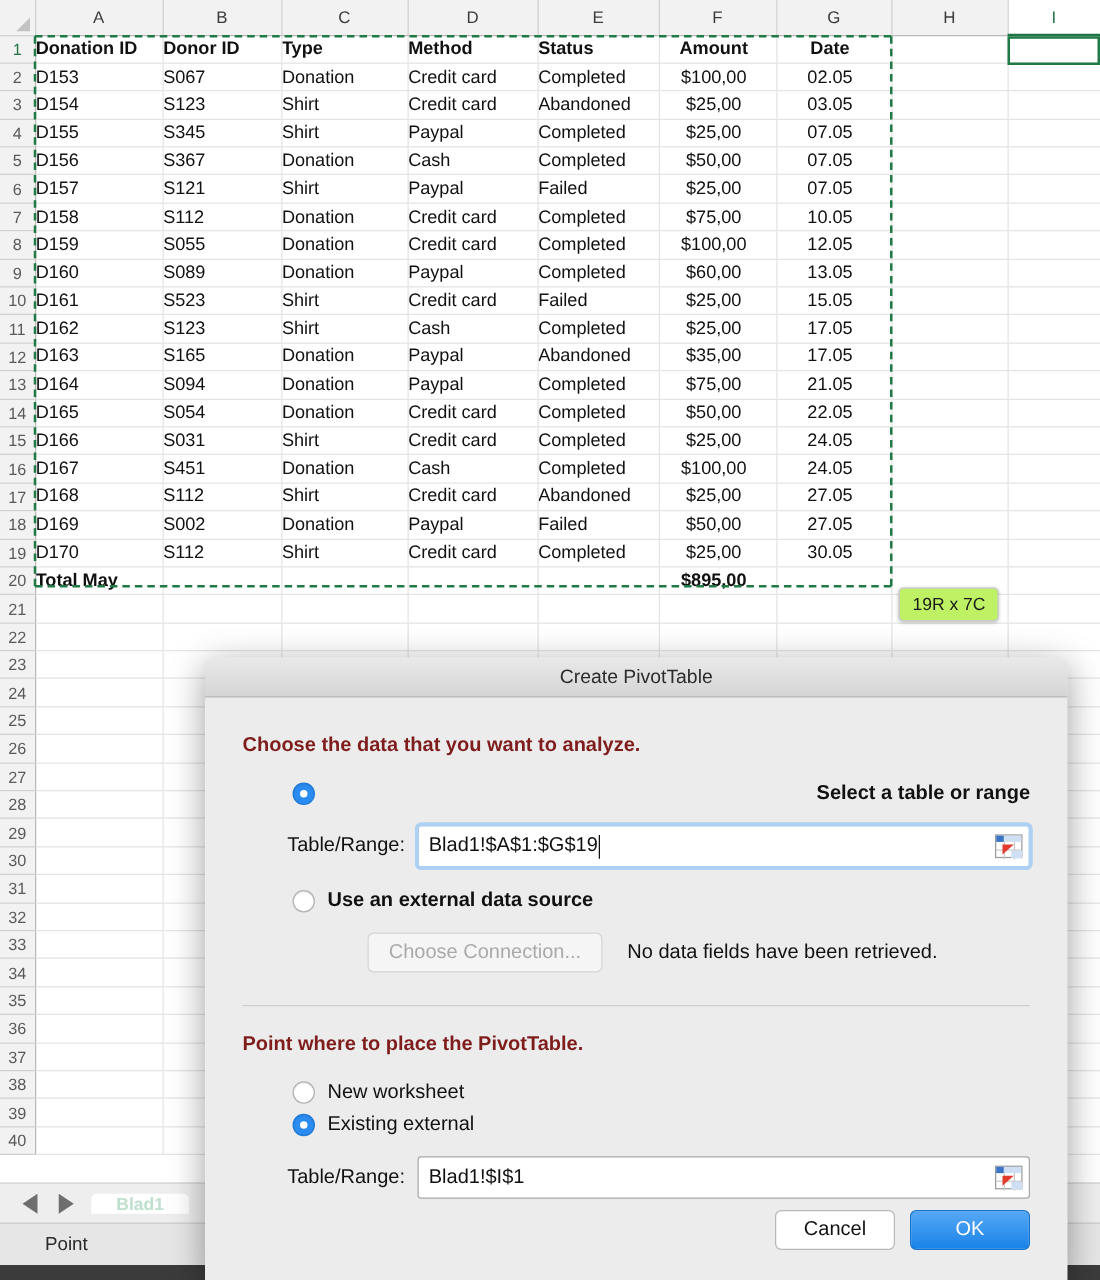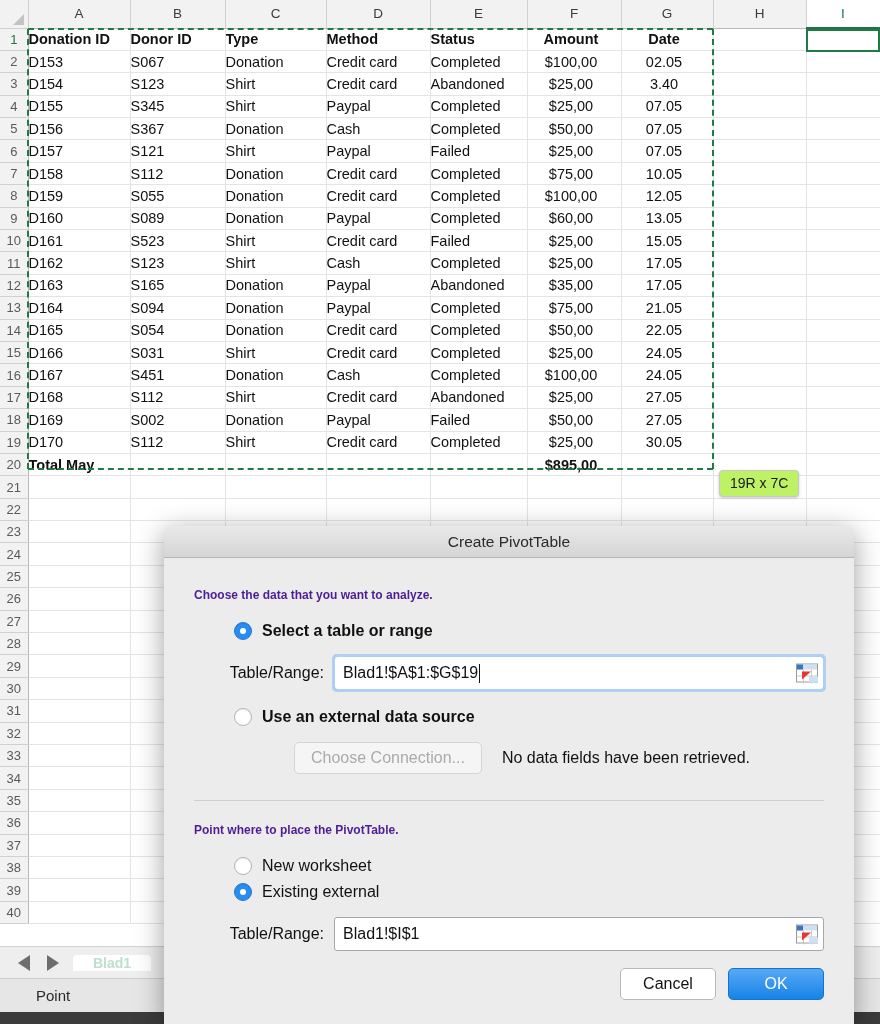--- a/index.html
+++ b/index.html
@@ -165,21 +165,21 @@
     height:32px;
     background:linear-gradient(#e9e9e9,#d5d5d5);
     border-bottom:1px solid #b4b4b4;
     display:flex; align-items:center; justify-content:center;
     font-size:15.5px; color:#2b2b2b;
     flex:0 0 auto;
   }
   .dlg-body { padding:30px 30px 0 30px; flex:1 1 auto; position:relative; }
 
   .sect-h {
-    font-size:12px; font-weight:bold; color:#4c1d95;
+    font-size:16px; font-weight:bold; color:#7f1d1d;
     margin:0 0 20px 0;
   }
   .row { display:flex; align-items:center; }
 
   .radio {
     width:18px; height:18px; border-radius:50%;
     border:1px solid #b3b3b3;
     background:#fff;
     flex:0 0 auto;
     position:relative;
@@ -332,21 +332,21 @@
               <td class="cell"></td>
             </tr>
             <tr>
               <td class="rowhead">3</td>
               <td class="cell">D154</td>
               <td class="cell">S123</td>
               <td class="cell">Shirt</td>
               <td class="cell">Credit card</td>
               <td class="cell">Abandoned</td>
               <td class="cell r">$25,00</td>
-              <td class="cell r">3.40</td>
+              <td class="cell r">03.05</td>
               <td class="cell"></td>
               <td class="cell"></td>
             </tr>
             <tr>
               <td class="rowhead">4</td>
               <td class="cell">D155</td>
               <td class="cell">S345</td>
               <td class="cell">Shirt</td>
               <td class="cell">Paypal</td>
               <td class="cell">Completed</td>
@@ -816,21 +816,21 @@
     <div class="bottomstrip"></div>
   </div>
 
   <div class="dlg">
     <div class="dlg-title">Create PivotTable</div>
 
     <div class="dlg-body">
 
       <div class="sect-h">Choose the data that you want to analyze.</div>
 
-      <div class="row" style="margin-left:40px;">
+      <div class="row" style="margin-left:40px;justify-content:space-between;">
         <span class="radio on"></span>
         <span class="radio-label">Select a table or range</span>
       </div>
 
       <div class="field-row">
         <span class="field-label">Table/Range:</span>
         <span class="inputbox focused">
           <span>Blad1!$A$1:$G$19</span>
             <span class="caret"></span>
           <span class="picker">

